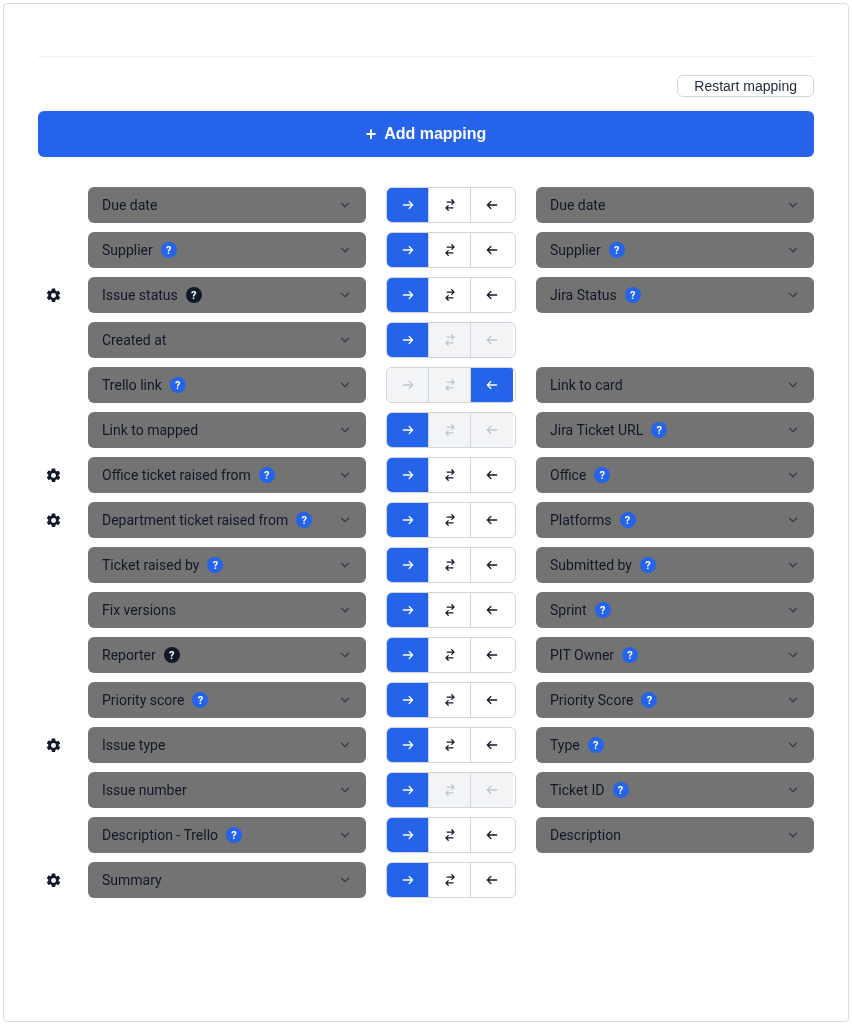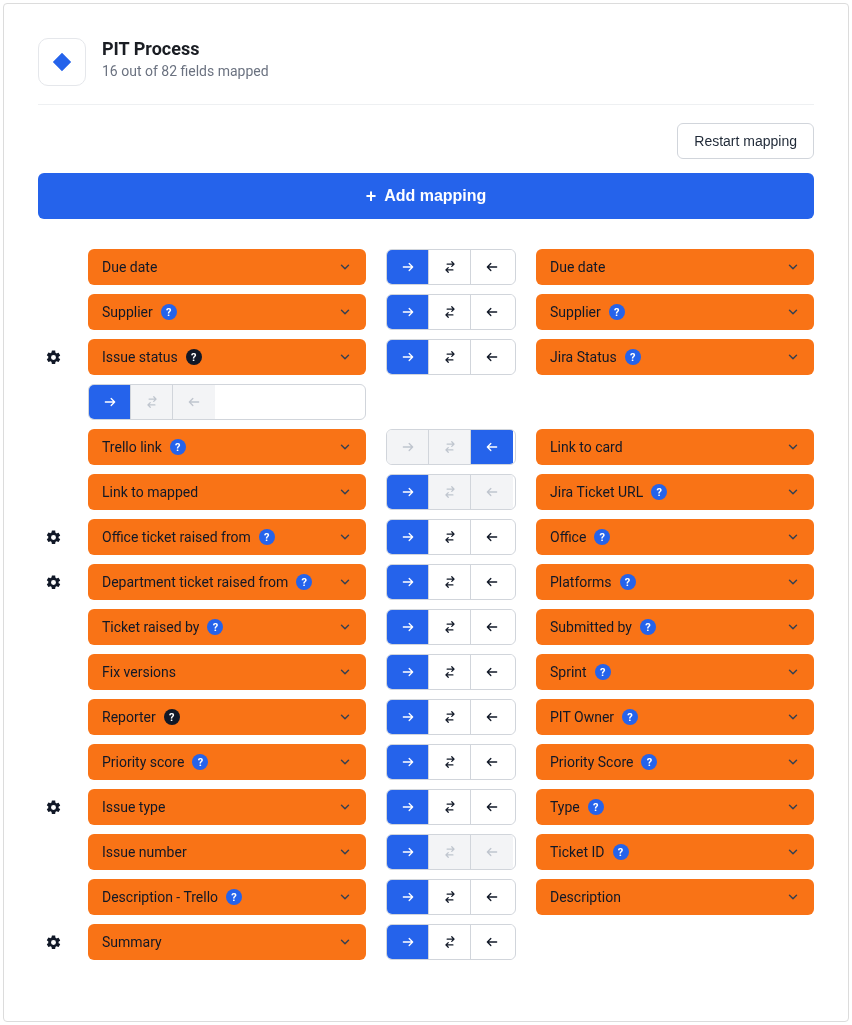--- a/index.html
+++ b/index.html
@@ -62,21 +62,21 @@
   .action-row {
     display: flex;
     justify-content: flex-end;
     padding: 18px 0 14px 0;
   }
   .btn-restart {
     border: 1px solid #d1d5db;
     background: #fff;
     color: #1f2937;
     font-size: 14px;
-    padding: 9px 16px;
+    padding: 2px 16px;
     border-radius: 6px;
     cursor: pointer;
   }
   .btn-add {
     width: 100%;
     background: #2563eb;
     color: #fff;
     border: none;
     font-size: 16px;
     font-weight: 600;
@@ -101,21 +101,21 @@
     gap: 20px;
     align-items: center;
   }
   .gear-slot {
     display: flex;
     justify-content: center;
     align-items: center;
     height: 36px;
   }
   .field {
-    background: #f97316;
+    background: #737373;
     border-radius: 6px;
     height: 36px;
     display: flex;
     align-items: center;
     justify-content: space-between;
     padding: 0 14px;
     cursor: pointer;
   }
   .field-label-wrap {
     display: flex;
@@ -175,31 +175,20 @@
   }
   .dir-svg { display:block; }
   svg { display: block; }
 </style>
 </head>
 <body>
 
 <div class="frame">
 
   <div class="header">
-    <div class="header-side">
-      <div class="app-icon-box">
-        <svg width="22" height="22" viewBox="0 0 24 24">
-            <path fill="#2563eb" d="M12 2 L22 12 L12 22 L2 12 Z M12 7 L17 12 L12 17 L7 12 Z"></path>
-          </svg>
-      </div>
-      <div class="app-text">
-        <div class="app-title">PIT Process</div>
-        <div class="app-sub">16 out of 82 fields mapped</div>
-      </div>
-    </div>
   </div>
 
   <div class="action-row">
     <button class="btn-restart">Restart mapping</button>
   </div>
 
   <button class="btn-add">
     <span class="plus">+</span>
     <span>Add mapping</span>
   </button>
@@ -330,20 +319,30 @@
           </span>
           <span>
             <svg class="chevron" width="14" height="14" viewBox="0 0 24 24">
               <path fill="none" stroke="currentColor" stroke-width="2.5" stroke-linecap="round" stroke-linejoin="round" d="M6 9l6 6 6-6"></path>
             </svg>
           </span>
         </div>
       </div>
       <div class="map-row">
         <div class="gear-slot"></div>
+        <div class="field">
+          <span class="field-label-wrap">
+            <span class="field-label">Created at</span>
+          </span>
+          <span>
+            <svg class="chevron" width="14" height="14" viewBox="0 0 24 24">
+              <path fill="none" stroke="currentColor" stroke-width="2.5" stroke-linecap="round" stroke-linejoin="round" d="M6 9l6 6 6-6"></path>
+            </svg>
+          </span>
+        </div>
         <div class="dir-group">
           <button class="dir-btn active">
             <svg class="dir-svg" width="18" height="14" viewBox="0 0 24 24">
               <path fill="none" stroke="currentColor" stroke-width="2.2" stroke-linecap="round" stroke-linejoin="round" d="M4 12h16M14 6l6 6-6 6"></path>
             </svg>
           </button>
           <button class="dir-btn disabled">
             <svg class="dir-svg" width="18" height="14" viewBox="0 0 24 24">
               <path fill="none" stroke="currentColor" stroke-width="2.2" stroke-linecap="round" stroke-linejoin="round" d="M7 7h12M15 3l4 4-4 4M17 17H5M9 13l-4 4 4 4"></path>
             </svg>

